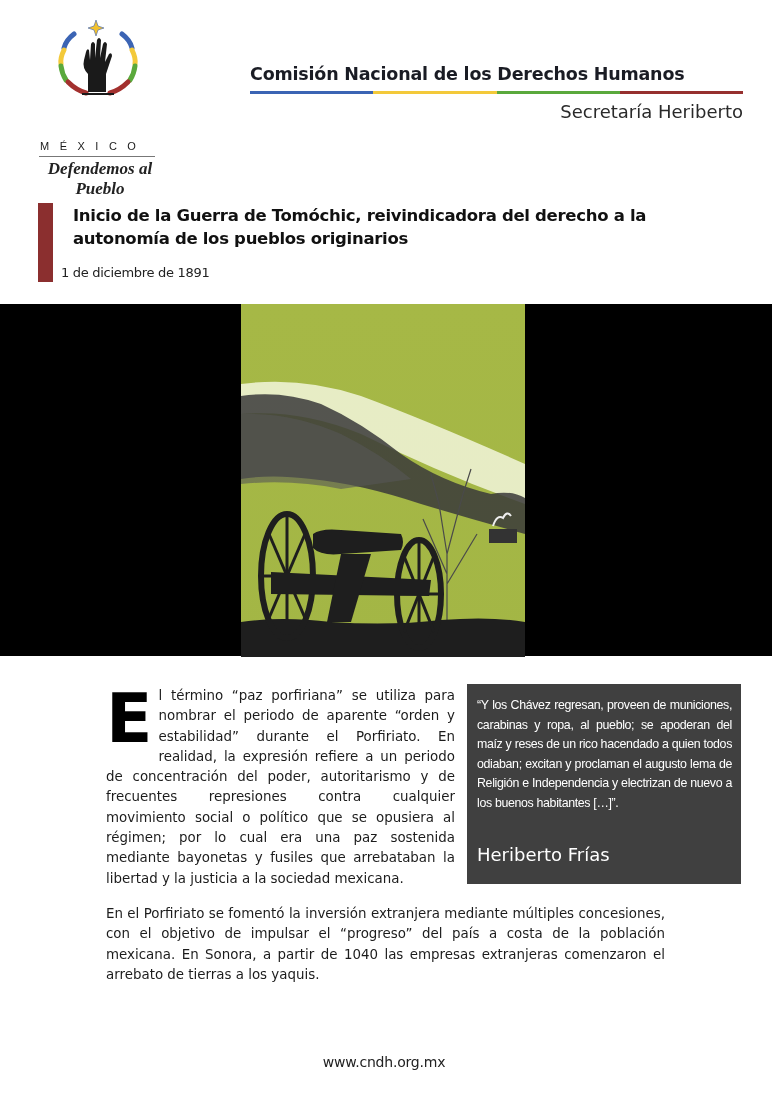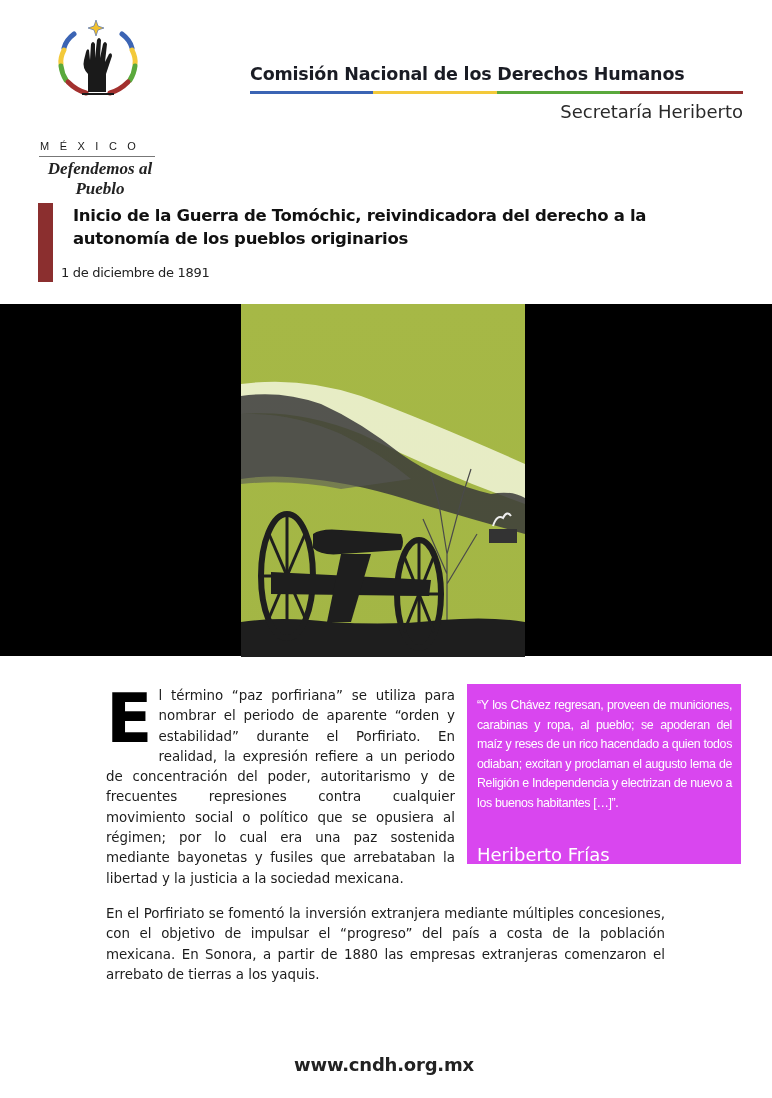--- a/index.html
+++ b/index.html
@@ -28,26 +28,26 @@
   #image-band { left:0; top:304px; width:772px; height:352px; background:#000; }
   #illustration { position:absolute; left:241px; top:0; width:284px; height:353px; }
 
   
   .body-text { font-family:"DejaVu Sans", sans-serif; font-size:13.4px; line-height:20.3px; color:#1c1c1c; text-align:justify; }
   #para1 { left:106px; top:686px; width:349px; }
   #dropcap { float:left; font-family:"DejaVu Sans", sans-serif; font-weight:bold; font-size:68px; line-height:56px; height:56px; margin:5px 6px 0 0; color:#000; }
   #para2 { left:106px; top:904px; width:559px; }
 
   
-  #quote-box { left:467px; top:684px; width:274px; height:180px; background:#d946ef; color:#fff; box-sizing:border-box; padding:12px 9px 0 10px; }
+  #quote-box { left:467px; top:684px; width:274px; height:200px; background:#404040; color:#fff; box-sizing:border-box; padding:12px 9px 0 10px; }
   #quote-text { font-family:"Liberation Sans", sans-serif; font-size:12.4px; line-height:19.6px; text-align:justify; letter-spacing:-0.35px; }
   #quote-author { text-align:left; margin-top:32px; font-family:"DejaVu Sans", sans-serif; font-size:18px; line-height:17px; }
   #quote-source { text-align:right; font-family:"DejaVu Sans", sans-serif; font-style:italic; font-size:12.5px; line-height:16px; }
 
-  #footer-url { left:0; top:1054px; width:768px; text-align:center; font-family:"DejaVu Sans", sans-serif; font-weight:bold; font-size:18px; color:#222; letter-spacing:-0.2px; }
+  #footer-url { left:0; top:1054px; width:768px; text-align:center; font-family:"DejaVu Sans", sans-serif; font-weight:normal; font-size:14px; color:#222; letter-spacing:-0.2px; }
 </style>
 </head>
 <body>
 
 <div id="logo" class="abs">
   <svg width="124" height="82" viewBox="0 0 124 82">
 
     <g transform="translate(60,10)">
       <polygon points="0,-8 2,-2 8,0 2,2 0,8 -2,2 -8,0 -2,-2" fill="#f2c12e" stroke="#3b5fb0" stroke-width="0.6"></polygon>
     </g>
@@ -135,15 +135,15 @@
 <div id="para1" class="abs body-text">
   <span id="dropcap">E</span>
   <span>l término “paz porfiriana” se utiliza para nombrar el periodo de aparente “orden y estabilidad” durante el Porfiriato. En realidad, la expresión refiere a un periodo de concentración del poder, autoritarismo y de frecuentes represiones contra cualquier movimiento social o político que se opusiera al régimen; por lo cual era una paz sostenida mediante bayonetas y fusiles que arrebataban la libertad y la justicia a la sociedad mexicana.</span>
 </div>
 
 <div id="quote-box" class="abs">
   <div id="quote-text">“Y los Chávez regresan, proveen de municiones, carabinas y ropa, al pueblo; se apoderan del maíz y reses de un rico hacendado a quien todos odiaban; excitan y proclaman el augusto lema de Religión e Independencia y electrizan de nuevo a los buenos habitantes […]”.</div>
   <div id="quote-author">Heriberto Frías</div>
 </div>
 
-<div id="para2" class="abs body-text">En el Porfiriato se fomentó la inversión extranjera mediante múltiples concesiones, con el objetivo de impulsar el “progreso” del país a costa de la población mexicana. En Sonora, a partir de 1880 las empresas extranjeras comenzaron el arrebato de tierras a los yaquis.</div>
+<div id="para2" class="abs body-text">En el Porfiriato se fomentó la inversión extranjera mediante múltiples concesiones, con el objetivo de impulsar el “progreso” del país a costa de la población mexicana. En Sonora, a partir de 1040 las empresas extranjeras comenzaron el arrebato de tierras a los yaquis.</div>
 
 <div id="footer-url" class="abs">www.cndh.org.mx</div>
 
 </body></html>

